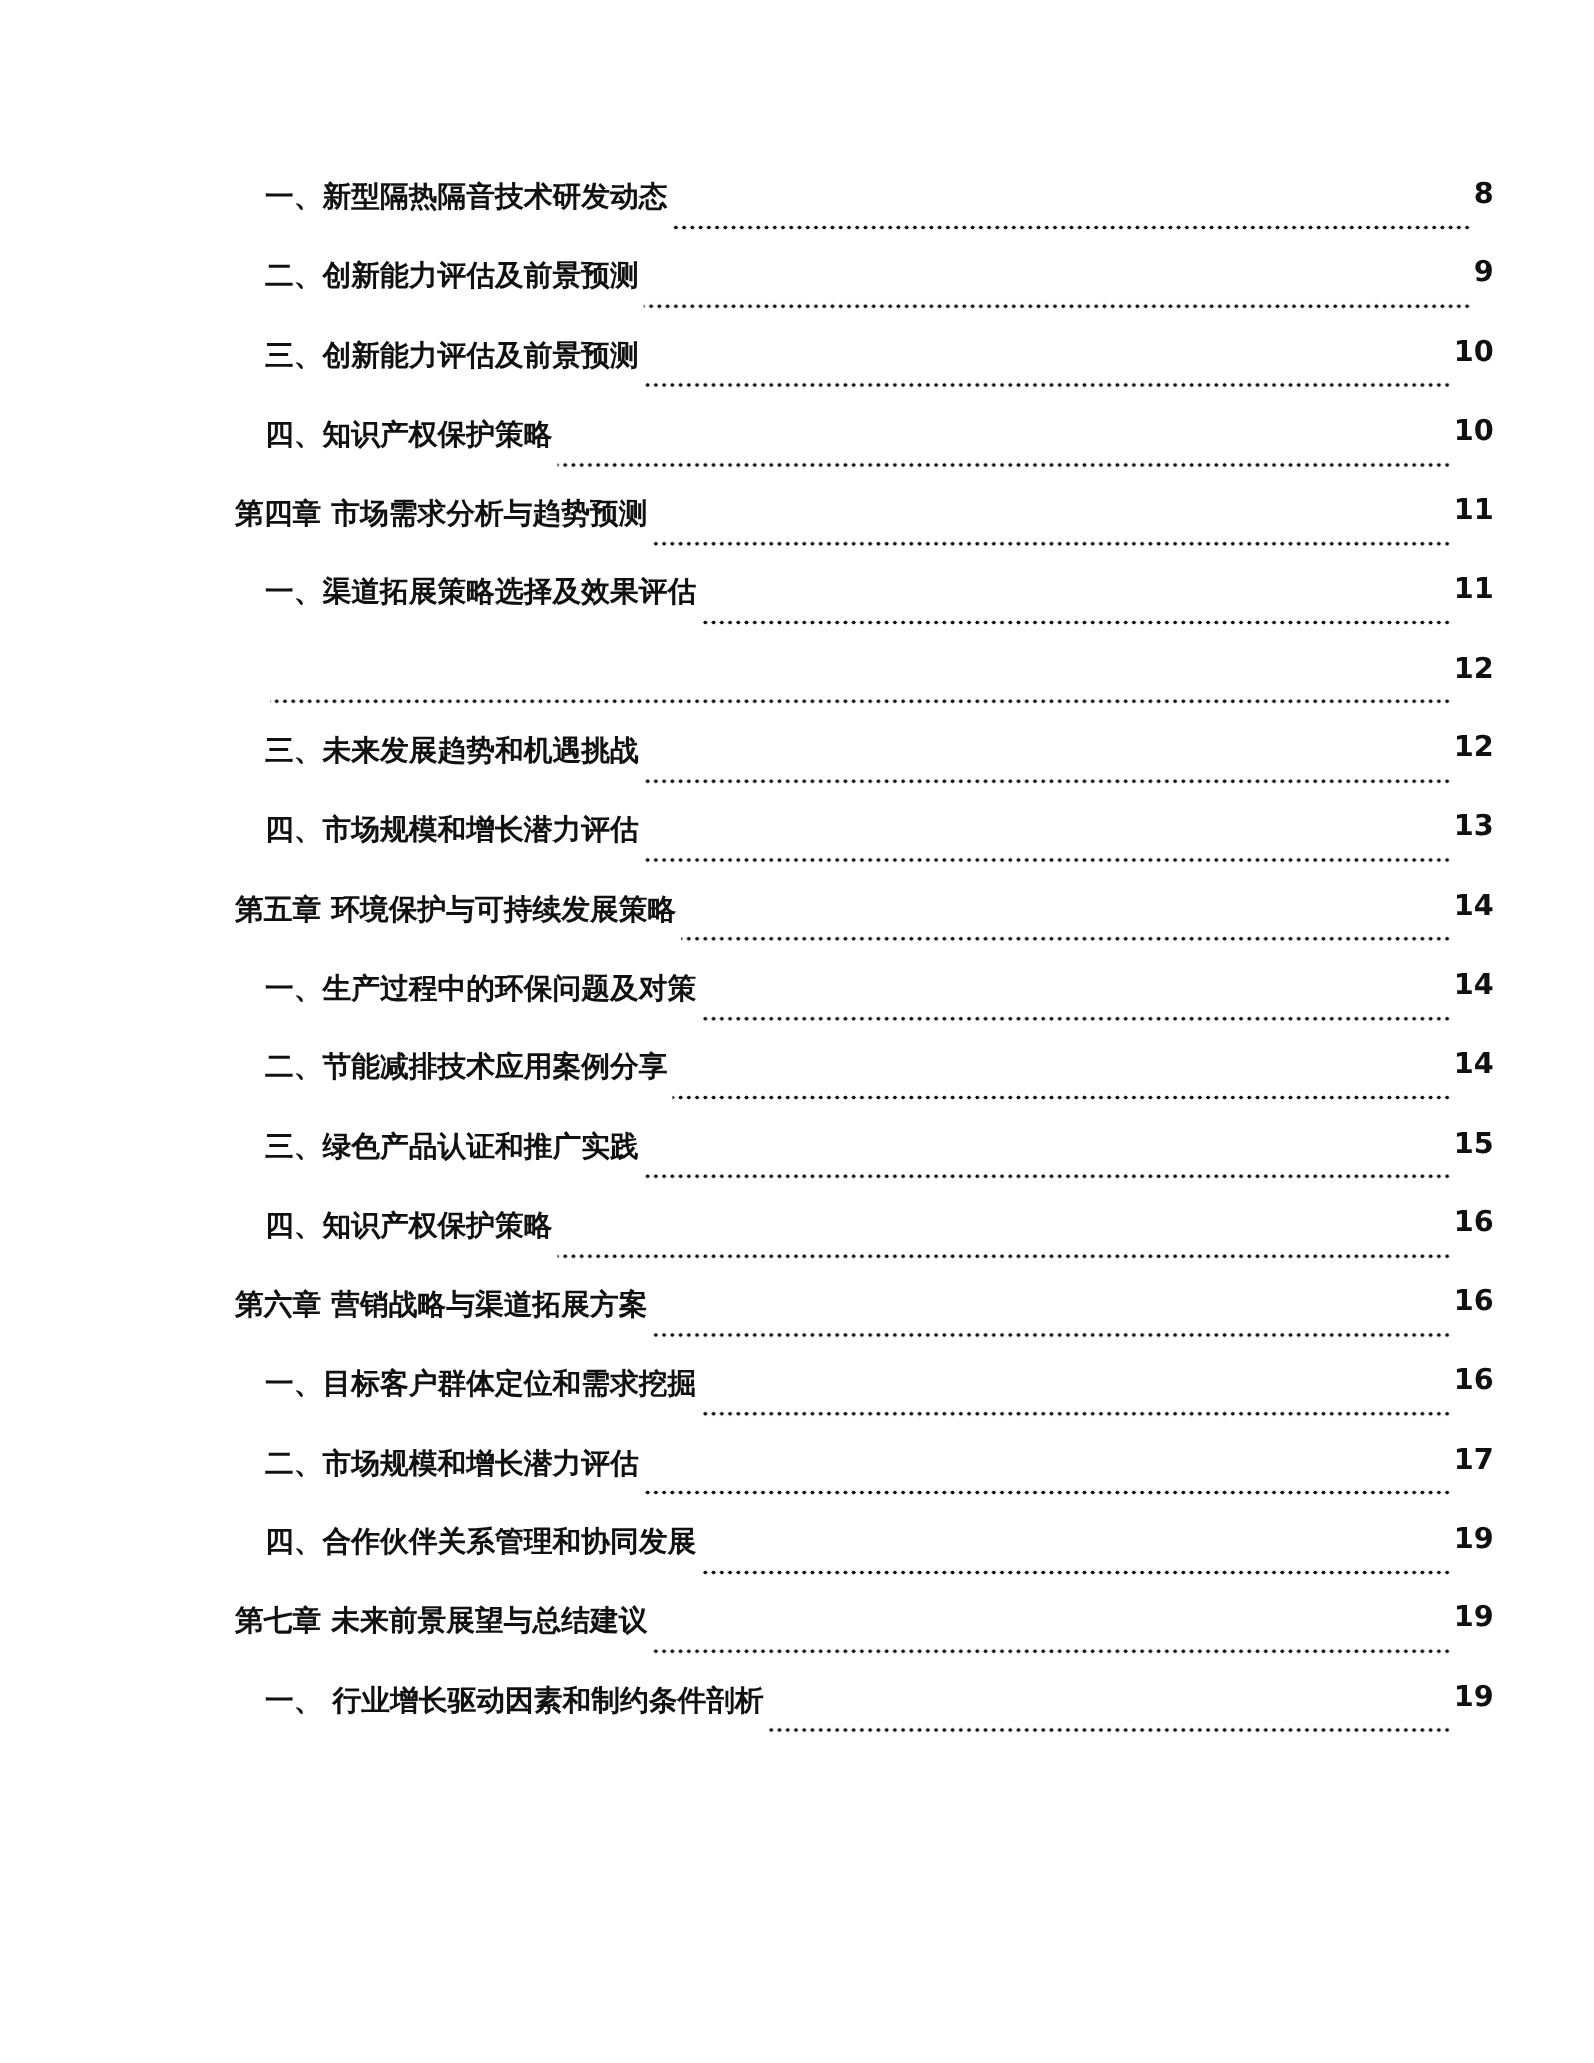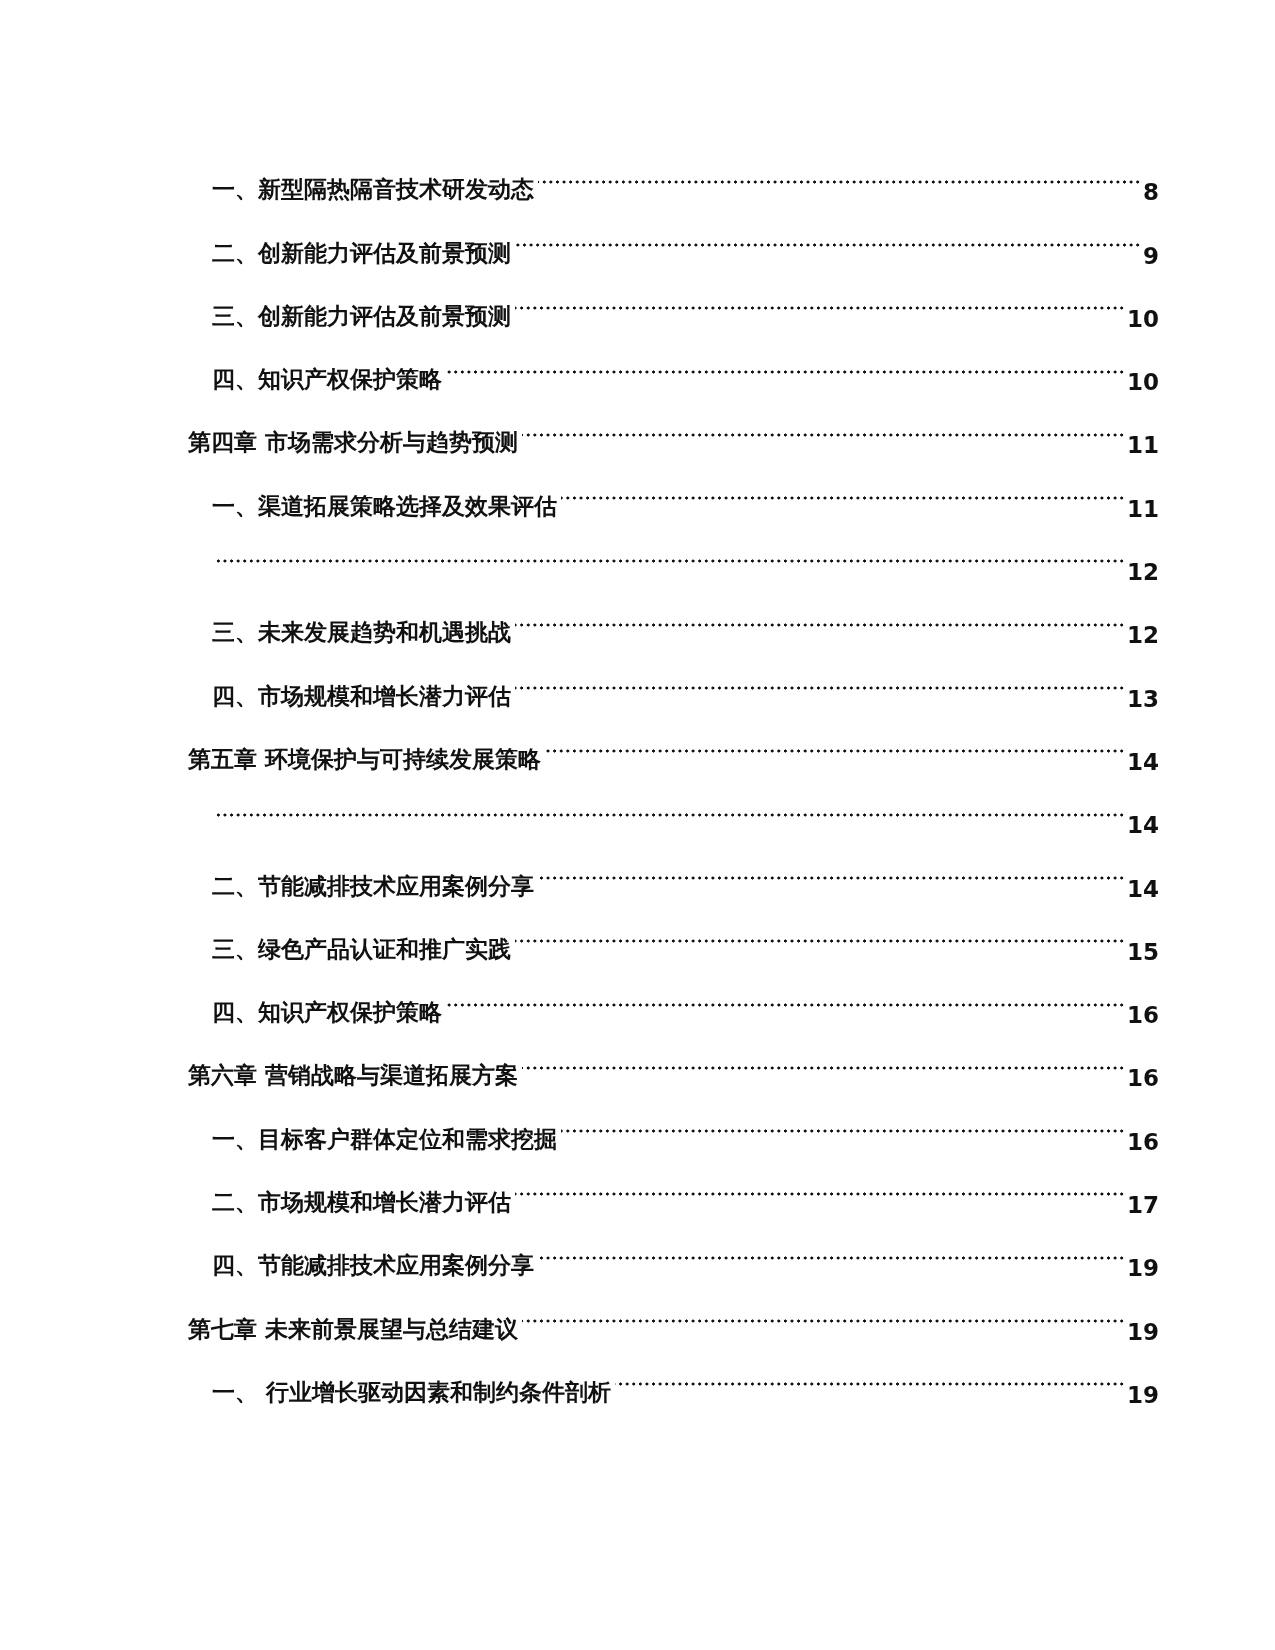--- a/index.html
+++ b/index.html
@@ -18,23 +18,23 @@
     .toc {
       position: absolute;
       left: 0;
       top: 142px;
       width: 1275px;
     }
     .toc-row {
       position: relative;
       height: 63.3px;
       display: flex;
-      align-items: flex-end;
+      align-items: flex-start;
       box-sizing: border-box;
-      padding-right: 116px;
+      padding-right: 80px;
       font-weight: bold;
       font-size: 23px;
       letter-spacing: 0px;
       white-space: nowrap;
     }
     .toc-row.level-chapter { padding-left: 188px; }
     .toc-row.level-section { padding-left: 212px; }
     .toc-title {
       flex: 0 0 auto;
     }
@@ -104,20 +104,21 @@
     <span class="toc-title">四、市场规模和增长潜力评估 </span>
     <span class="toc-leader"></span>
     <span class="toc-page">13</span>
   </div>
   <div class="toc-row level-chapter">
     <span class="toc-title">第五章 环境保护与可持续发展策略</span>
     <span class="toc-leader"></span>
     <span class="toc-page">14</span>
   </div>
   <div class="toc-row level-section">
+    <span class="toc-title">一、生产过程中的环保问题及对策 </span>
     <span class="toc-leader"></span>
     <span class="toc-page">14</span>
   </div>
   <div class="toc-row level-section">
     <span class="toc-title">二、节能减排技术应用案例分享</span>
     <span class="toc-leader"></span>
     <span class="toc-page">14</span>
   </div>
   <div class="toc-row level-section">
     <span class="toc-title">三、绿色产品认证和推广实践 </span>
@@ -138,21 +139,21 @@
     <span class="toc-title">一、目标客户群体定位和需求挖掘 </span>
     <span class="toc-leader"></span>
     <span class="toc-page">16</span>
   </div>
   <div class="toc-row level-section">
     <span class="toc-title">二、市场规模和增长潜力评估 </span>
     <span class="toc-leader"></span>
     <span class="toc-page">17</span>
   </div>
   <div class="toc-row level-section">
-    <span class="toc-title">四、节能减排技术应用案例分享 </span>
+    <span class="toc-title">四、合作伙伴关系管理和协同发展 </span>
     <span class="toc-leader"></span>
     <span class="toc-page">19</span>
   </div>
   <div class="toc-row level-chapter">
     <span class="toc-title">第七章 未来前景展望与总结建议 </span>
     <span class="toc-leader"></span>
     <span class="toc-page">19</span>
   </div>
   <div class="toc-row level-section">
     <span class="toc-title">一、 行业增长驱动因素和制约条件剖析 </span>

